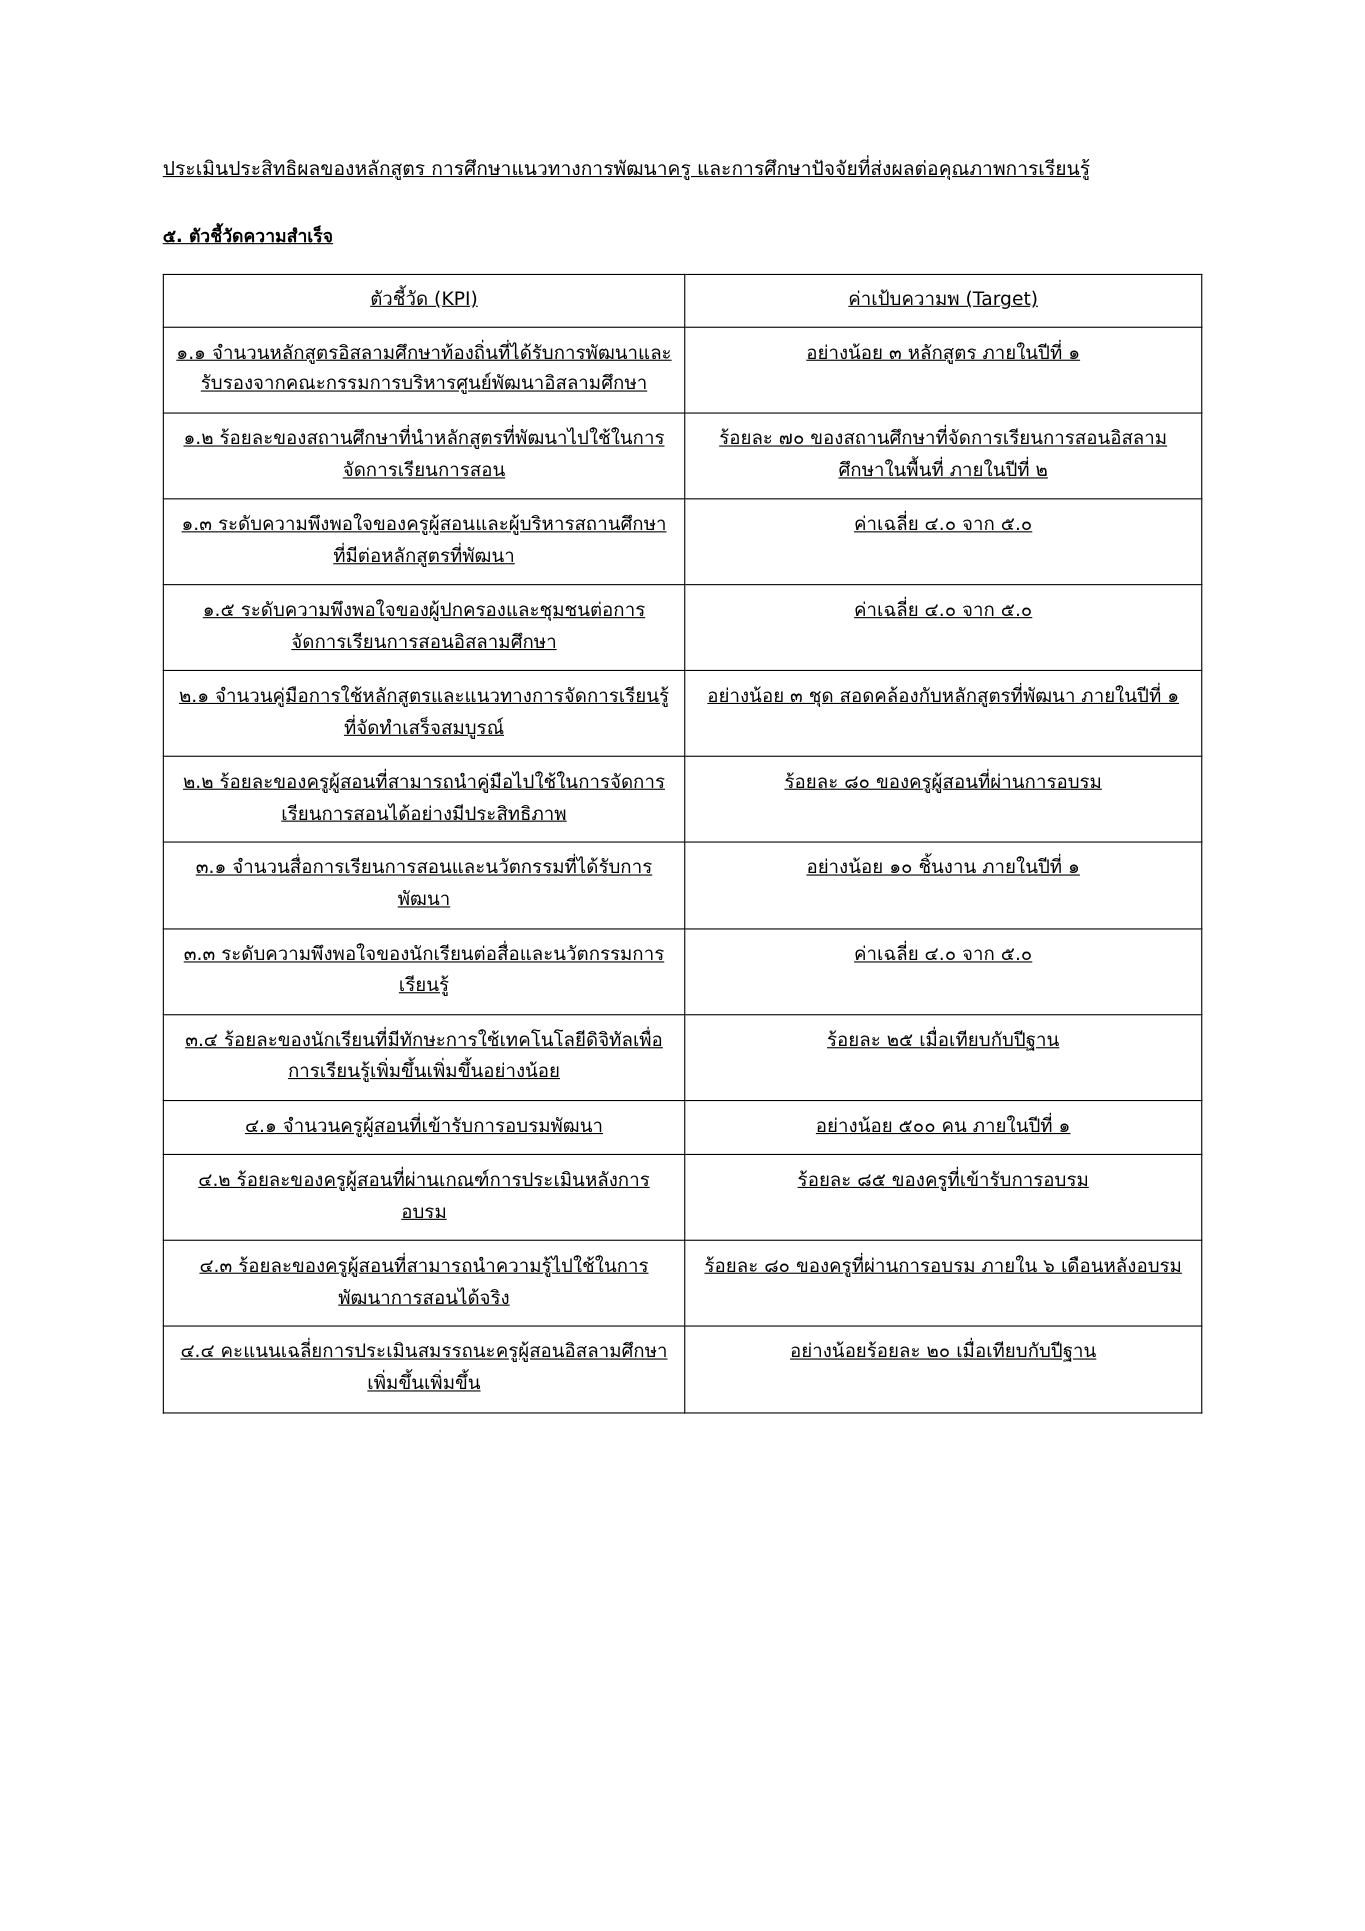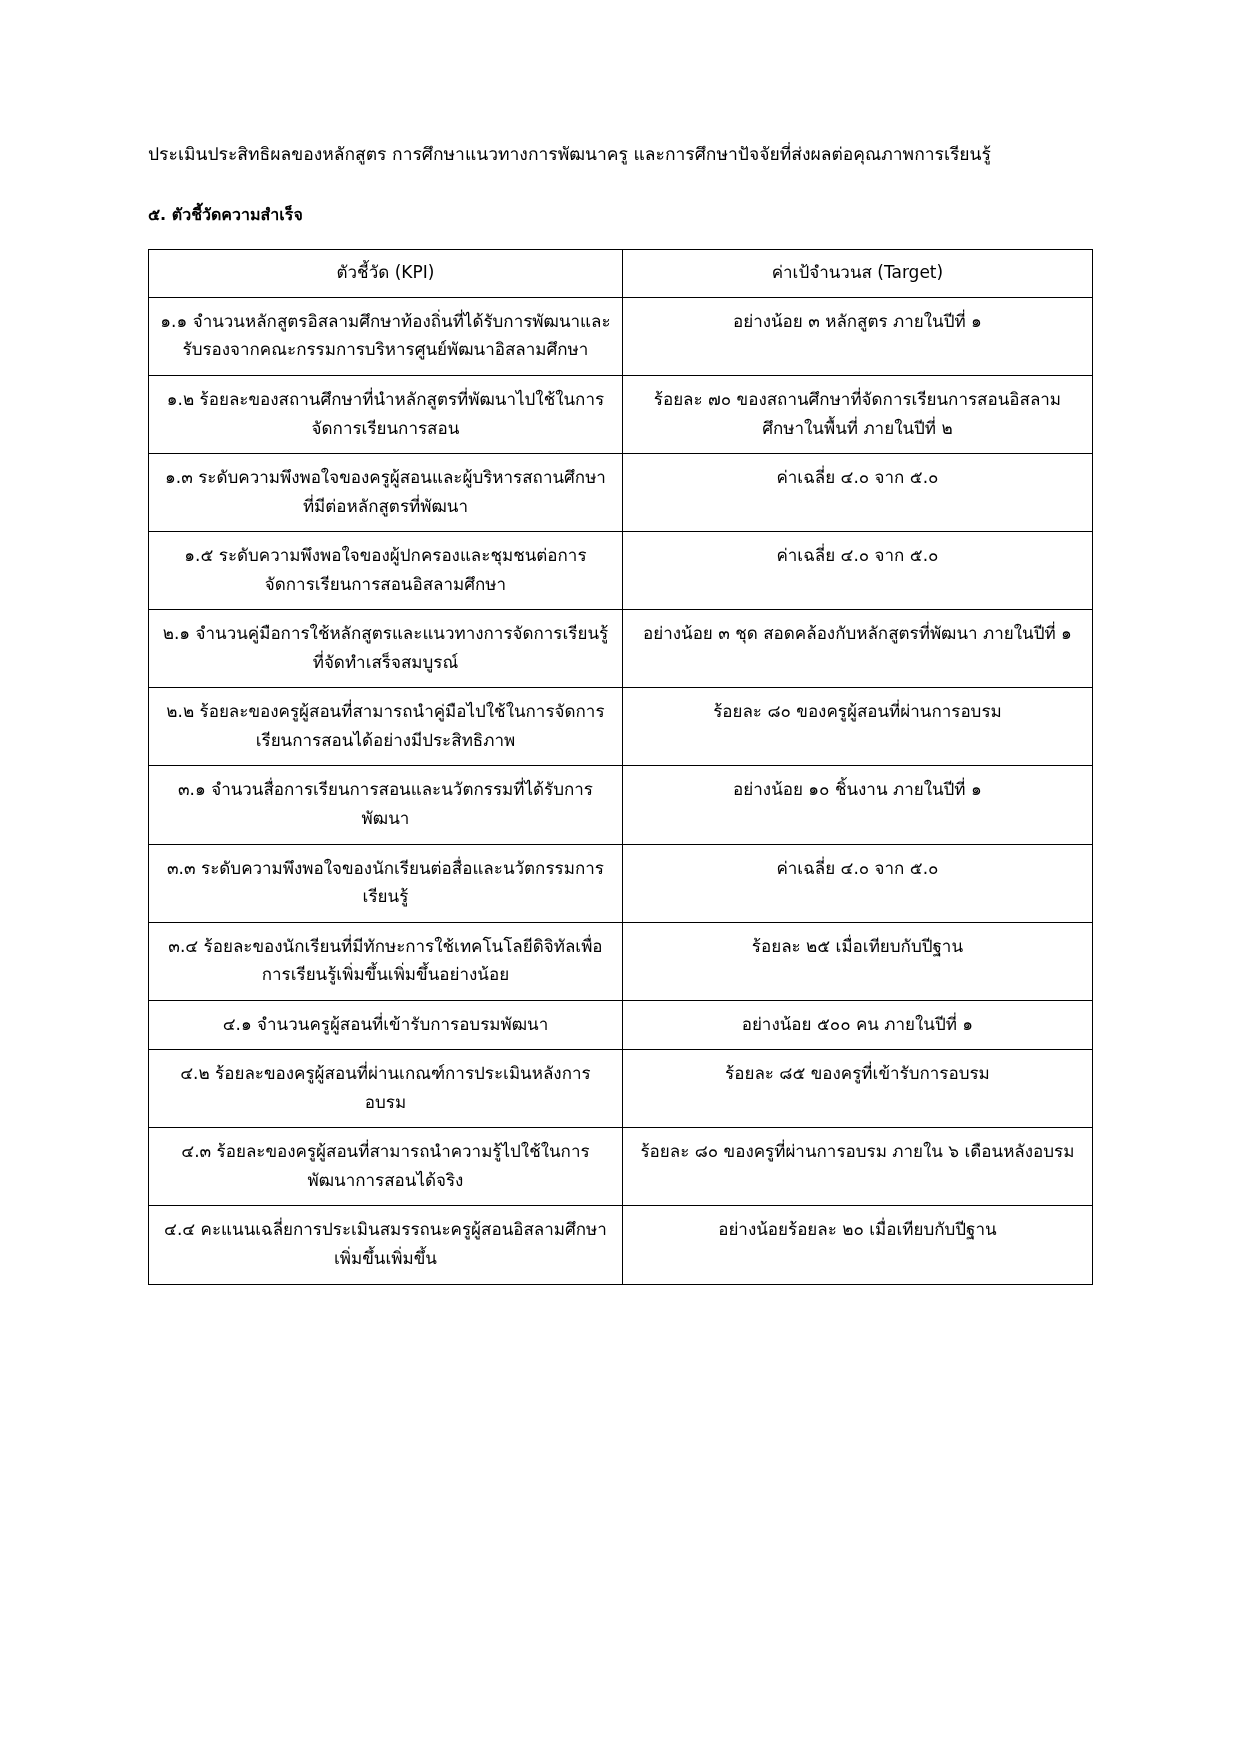--- a/index.html
+++ b/index.html
@@ -11,20 +11,21 @@
     width: 1241px;
     min-height: 1755px;
     font-family: "DejaVu Sans", "Liberation Sans", sans-serif;
     color: #000000;
   }
   .page {
     box-sizing: border-box;
     width: 1241px;
     min-height: 1755px;
     padding: 140px 148px 60px 148px;
+    text-decoration: underline;
   }
   .intro {
     font-size: 17.5px;
     line-height: 1.62;
     margin: 0 0 34px 0;
     text-align: left;
   }
   .section-heading {
     font-size: 16px;
     font-weight: bold;
@@ -62,21 +63,21 @@
   <h2 class="section-heading">๕. ตัวชี้วัดความสำเร็จ</h2>
 
   <table class="kpi">
     <colgroup>
       <col class="col-kpi">
       <col class="col-target">
     </colgroup>
     <thead>
       <tr>
         <th>ตัวชี้วัด (KPI)</th>
-        <th>ค่าเป้จำนวนส (Target)</th>
+        <th>ค่าเป้บความพ (Target)</th>
       </tr>
     </thead>
     <tbody>
         <tr>
           <td class="kpi-cell">๑.๑ จำนวนหลักสูตรอิสลามศึกษาท้องถิ่นที่ได้รับการพัฒนาและรับรองจากคณะกรรมการบริหารศูนย์พัฒนาอิสลามศึกษา</td>
           <td class="target-cell">อย่างน้อย ๓ หลักสูตร ภายในปีที่ ๑</td>
         </tr>
         <tr>
           <td class="kpi-cell">๑.๒ ร้อยละของสถานศึกษาที่นำหลักสูตรที่พัฒนาไปใช้ในการจัดการเรียนการสอน</td>
           <td class="target-cell">ร้อยละ ๗๐ ของสถานศึกษาที่จัดการเรียนการสอนอิสลามศึกษาในพื้นที่ ภายในปีที่ ๒</td>

